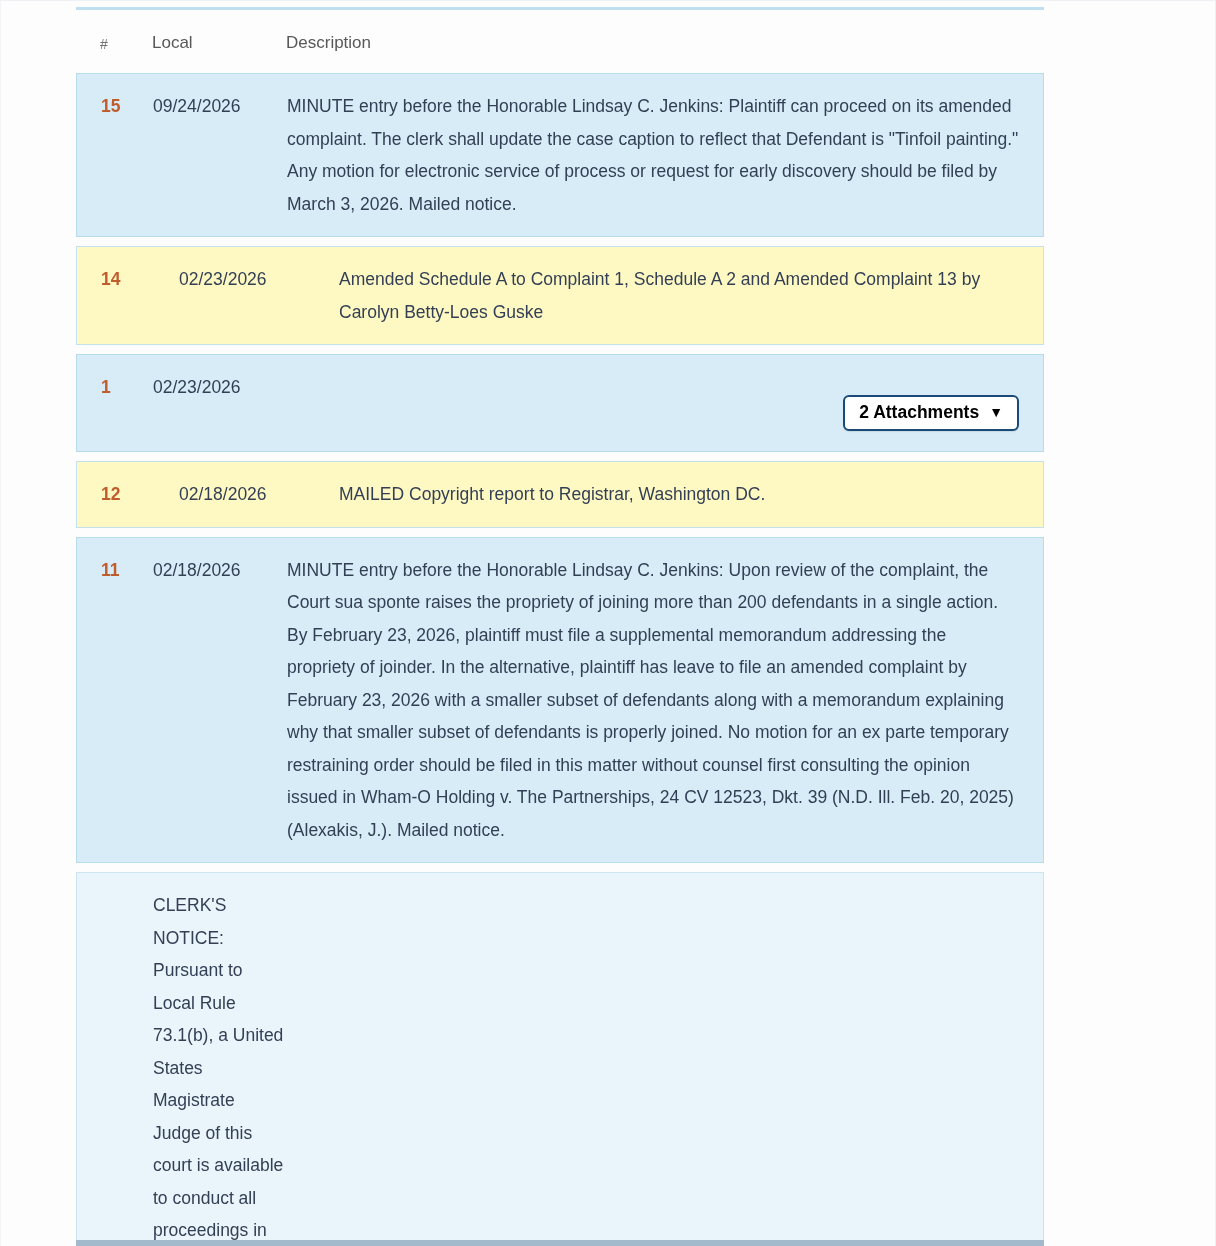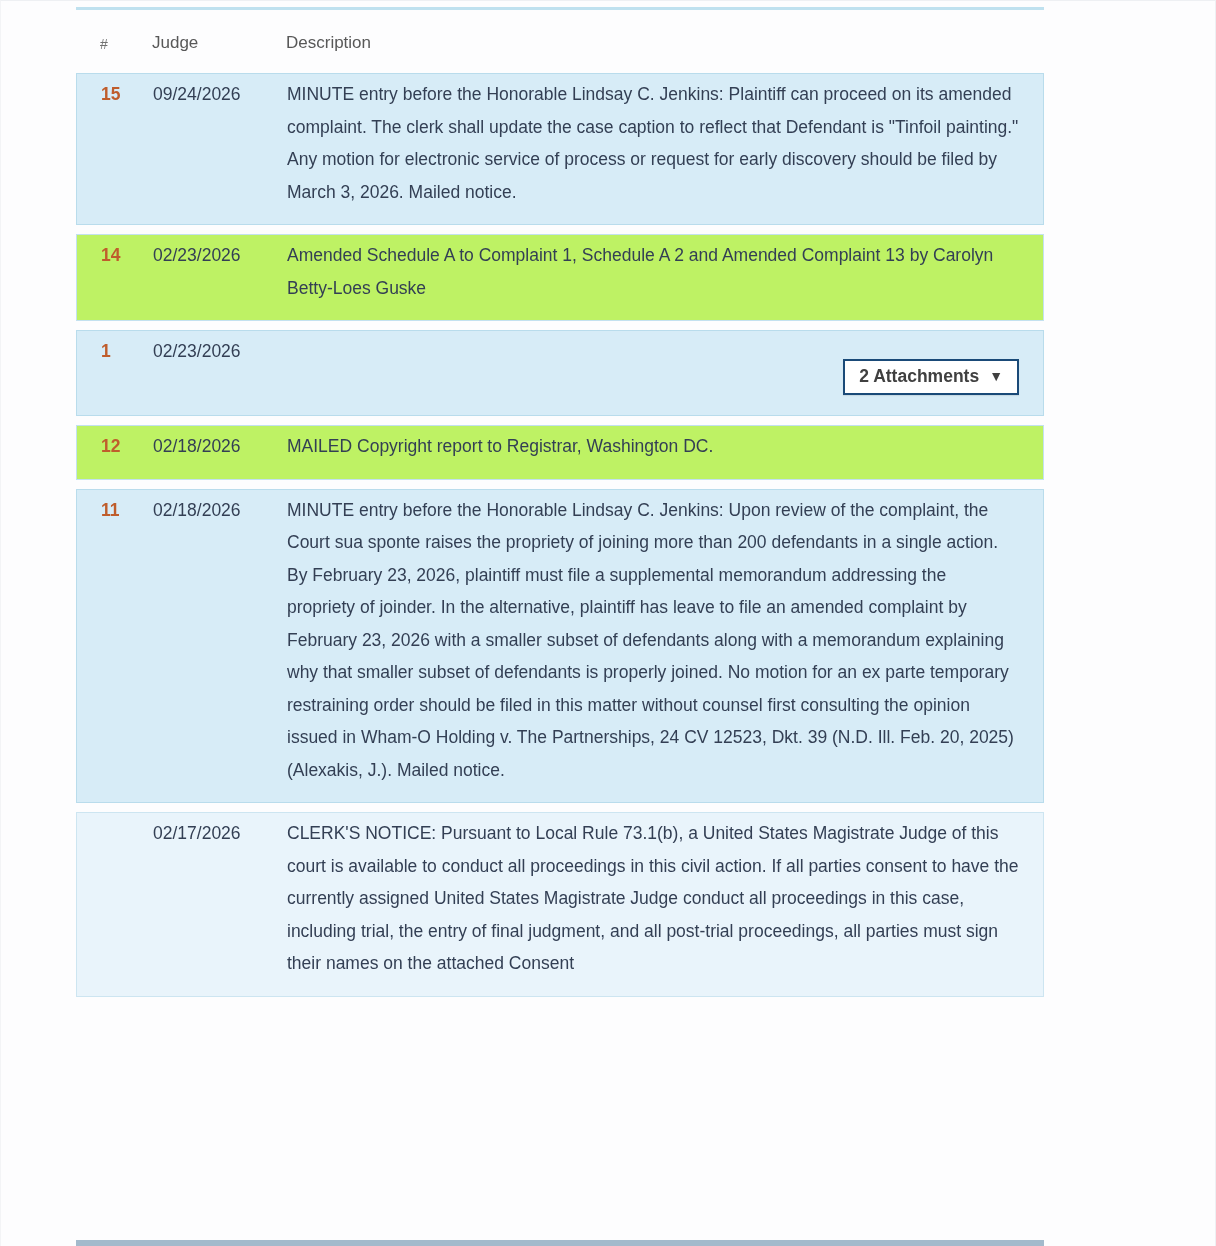--- a/index.html
+++ b/index.html
@@ -34,52 +34,52 @@
   }
   .header {
     padding-top: 23px;
     padding-bottom: 20px;
     color: #585858;
     font-size: 17px;
   }
   .header .hnum { font-size: 14px; color: #707070; padding-top: 3px; }
   .row {
     margin-bottom: 9px;
-    padding-top: 4px;
+    padding-top: 16px;
     padding-bottom: 16px;
     border: 1px solid #b9dcec;
     font-size: 17.5px;
     line-height: 32.5px;
     color: #333f54;
   }
   .shade-a { background: #d7ecf7; }
-  .shade-b { background: #bef264; border-color: #c3e1ef; }
+  .shade-b { background: #fef9c3; border-color: #c3e1ef; gap: 26px; }
   .shade-c { background: #e9f4fb; border-color: #cde5f1; margin-bottom: 0; }
   .row .num {
     color: #bf5d2c;
     font-weight: bold;
   }
   .attach-wrap {
     display: flex;
     justify-content: flex-end;
     margin-top: 24px;
     margin-bottom: 4px;
   }
   .attach-btn {
     display: inline-flex;
     align-items: center;
     gap: 10px;
     background: #ffffff;
     border: 2px solid #1a4a78;
-    border-radius: 0;
+    border-radius: 6px;
     padding: 2px 14px 4px 14px;
     font-family: "Liberation Sans", "DejaVu Sans", sans-serif;
     font-size: 17.5px;
     font-weight: bold;
-    color: #404040;
+    color: #000000;
     line-height: 26px;
     cursor: pointer;
     box-shadow: 0 1px 1px rgba(0,0,0,0.08);
   }
   .attach-btn .caret { font-size: 14px; }
   .cut-strip {
     position: absolute;
     left: 75px; bottom: 0;
     width: 968px; height: 6px;
     background: #a3bacc;
@@ -88,21 +88,21 @@
 </head>
 <body>
 
 <div class="page">
   <div class="table-area">
 
     <div class="top-rule"></div>
 
     <div class="header grid-cols">
       <div class="hnum">#</div>
-      <div>Judge</div>
+      <div>Local</div>
       <div>Description</div>
     </div>
 
     <div class="row shade-a grid-cols">
       <div class="num">15</div>
       <div class="date">09/24/2026</div>
       <div class="desc">MINUTE entry before the Honorable Lindsay C. Jenkins: Plaintiff can proceed on its amended complaint. The clerk shall update the case caption to reflect that Defendant is "Tinfoil painting." Any motion for electronic service of process or request for early discovery should be filed by March 3, 2026. Mailed notice.</div>
     </div>
 
     <div class="row shade-b grid-cols">
@@ -131,20 +131,19 @@
     </div>
 
     <div class="row shade-a grid-cols">
       <div class="num">11</div>
       <div class="date">02/18/2026</div>
       <div class="desc">MINUTE entry before the Honorable Lindsay C. Jenkins: Upon review of the complaint, the Court sua sponte raises the propriety of joining more than 200 defendants in a single action. By February 23, 2026, plaintiff must file a supplemental memorandum addressing the propriety of joinder. In the alternative, plaintiff has leave to file an amended complaint by February 23, 2026 with a smaller subset of defendants along with a memorandum explaining why that smaller subset of defendants is properly joined. No motion for an ex parte temporary restraining order should be filed in this matter without counsel first consulting the opinion issued in Wham-O Holding v. The Partnerships, 24 CV 12523, Dkt. 39 (N.D. Ill. Feb. 20, 2025) (Alexakis, J.). Mailed notice.</div>
     </div>
 
     <div class="row shade-c grid-cols">
       <div class="num"></div>
-      <div class="date">02/17/2026</div>
       <div class="desc">CLERK'S NOTICE: Pursuant to Local Rule 73.1(b), a United States Magistrate Judge of this court is available to conduct all proceedings in this civil action. If all parties consent to have the currently assigned United States Magistrate Judge conduct all proceedings in this case, including trial, the entry of final judgment, and all post-trial proceedings, all parties must sign their names on the attached Consent</div>
     </div>
 
   </div>
 
   <div class="cut-strip"></div>
 </div>
 
 </body></html>

